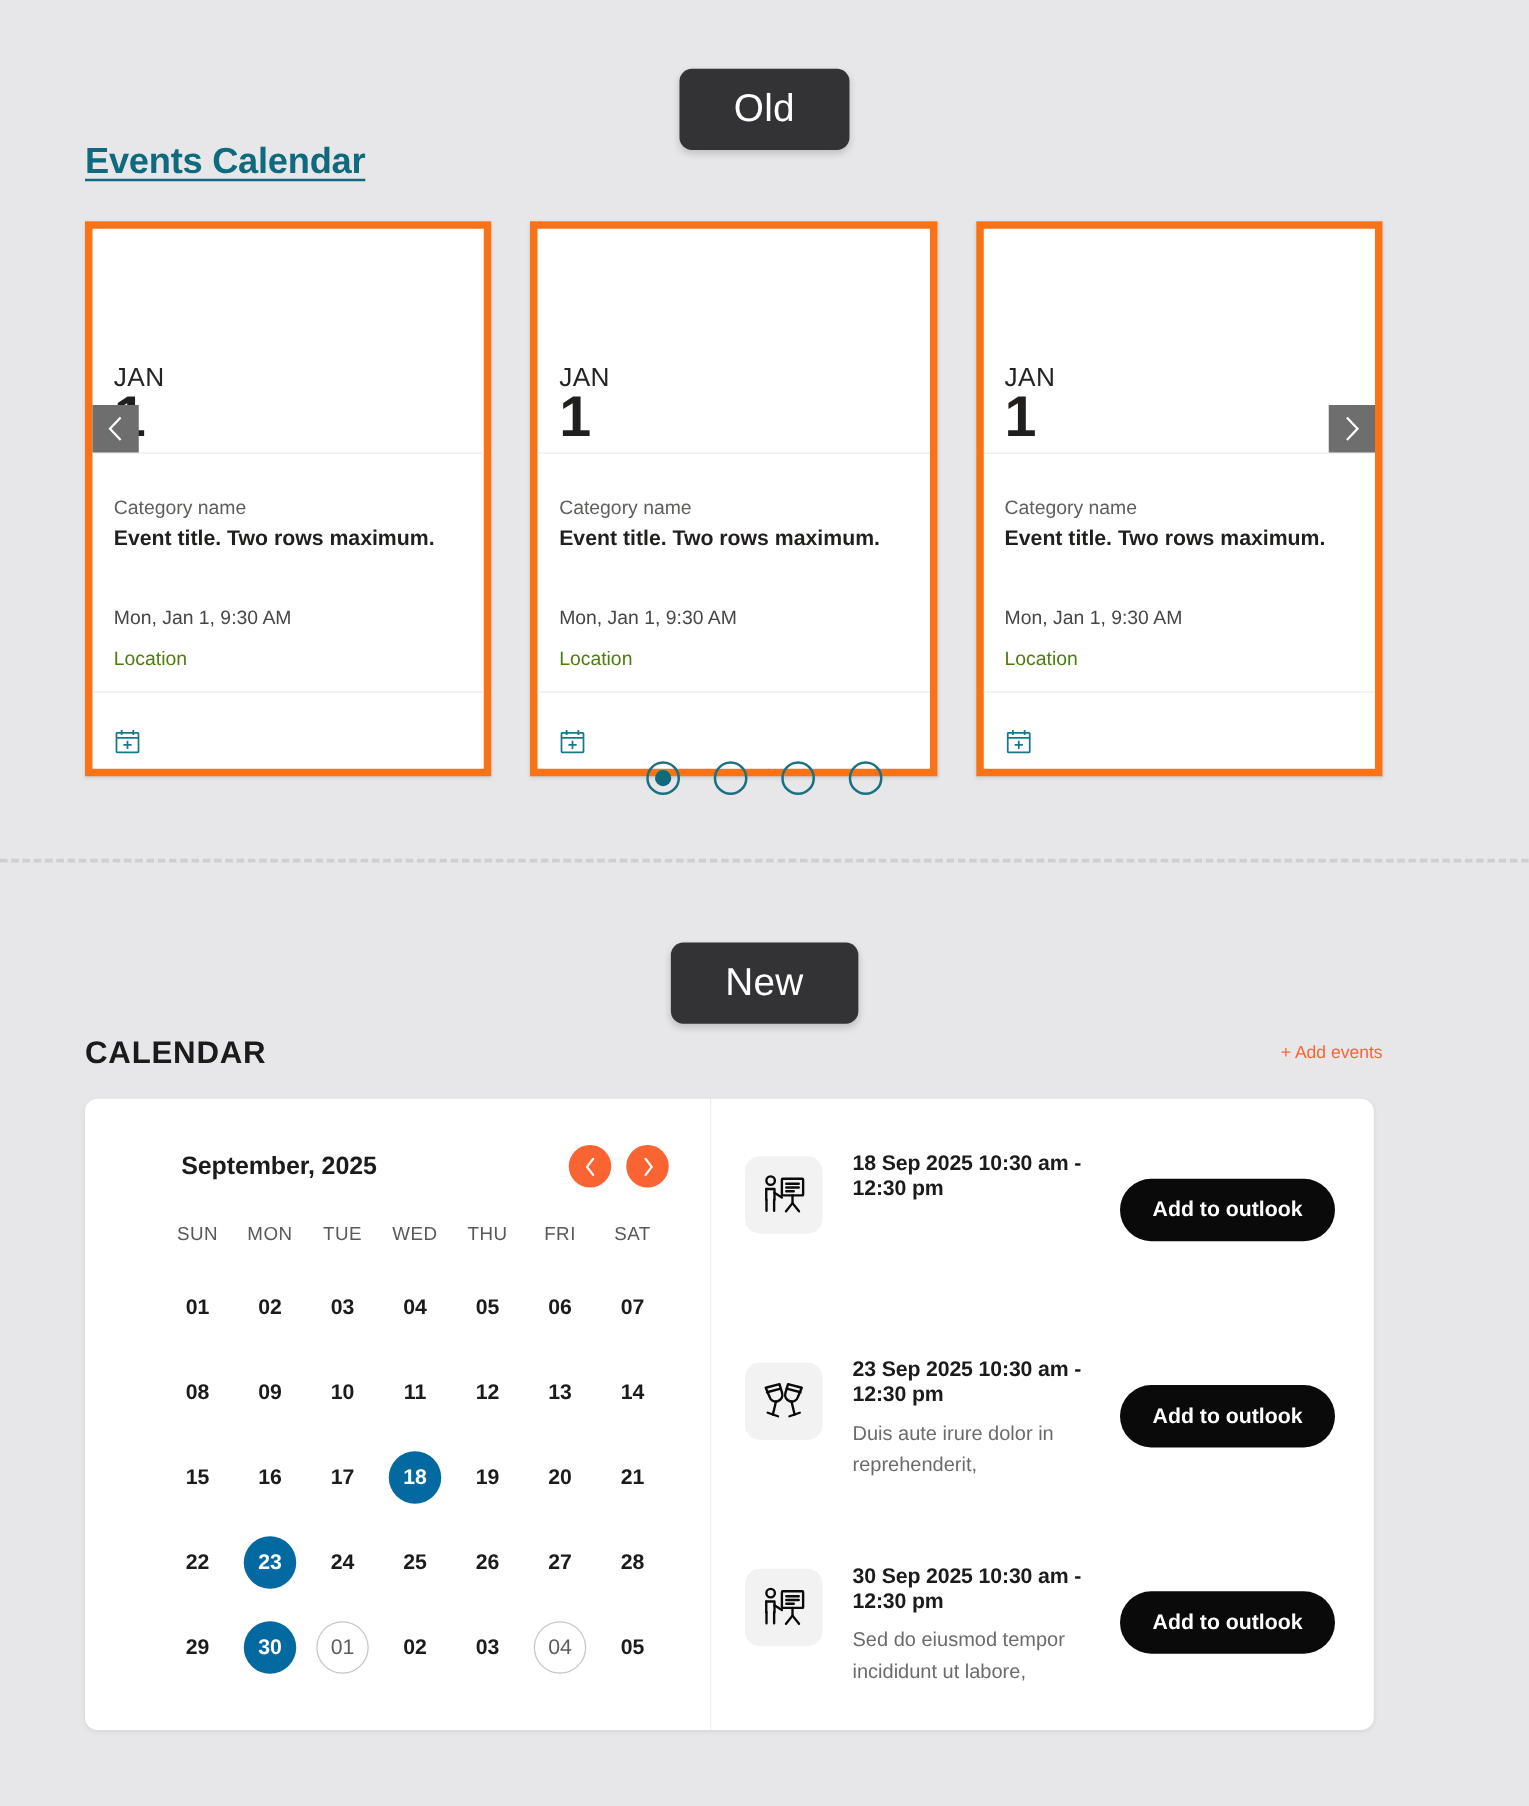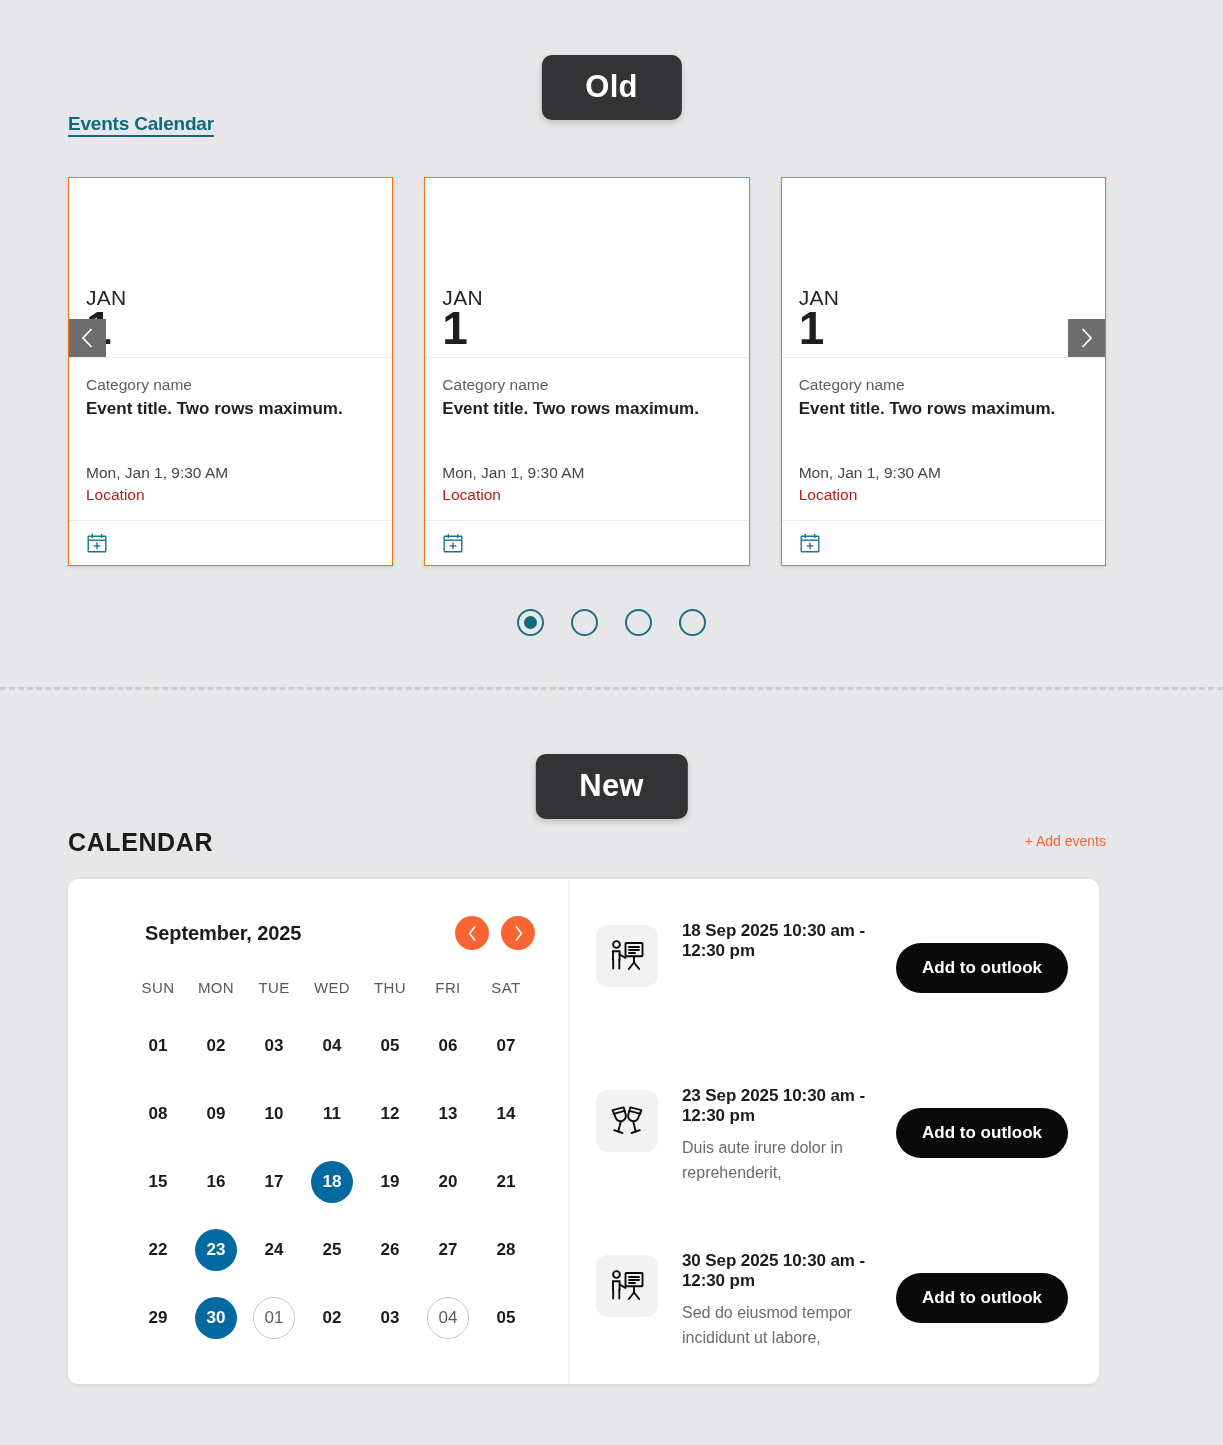--- a/index.html
+++ b/index.html
@@ -14,62 +14,63 @@
 
   
   .section-badge {
     position: absolute;
     left: 50%;
     transform: translateX(-50%);
     background: #333335;
     color: #ffffff;
     border-radius: 10px;
     font-size: 31px;
-    font-weight: 700;
+    font-weight: 400;
     letter-spacing: .2px;
     padding: 16px 44px 18px;
     line-height: 1;
     box-shadow: 0 3px 6px rgba(0,0,0,.16);
     text-align: center;
   }
   #badge-old { top: 55px; }
   #badge-new { top: 754px; }
 
   
   .old-section { position: absolute; left: 0; top: 0; width: 1223px; height: 690px; }
 
   .events-calendar-title {
     position: absolute;
     left: 68px;
     top: 113px;
-    font-size: 19px;
+    font-size: 29px;
     font-weight: 600;
     color: #0f6a7d;
     text-decoration: underline;
     text-underline-offset: 5px;
     text-decoration-thickness: 2px;
     letter-spacing: -.2px;
   }
 
   .cards-row {
     position: absolute;
     left: 68px;
     top: 177px;
     width: 1038px;
     display: flex;
     gap: 31px;
   }
   .event-card {
     width: 326px;
     background: #ffffff;
-    border: 1px solid #f97316;
+    border: 6px solid #f97316;
     box-shadow: 0 1.6px 3.6px rgba(0,0,0,.10), 0 .3px .9px rgba(0,0,0,.09);
     position: relative;
     display: flex;
     flex-direction: column;
+    gap: 17px;
   }
   .card-date-area {
     height: 180px;
     padding: 14px 17px 0 17px;
     display: flex;
     flex-direction: column;
     justify-content: flex-end;
     border-bottom: 1px solid #edecee;
   }
   .card-month {
@@ -104,22 +105,22 @@
     margin-top: 2px;
     line-height: 1.3;
   }
   .card-datetime {
     font-size: 15.5px;
     color: #484644;
     margin-top: 44px;
   }
   .card-location {
     font-size: 15.5px;
-    color: #b91c1c;
-    margin-top: 4px;
+    color: #4d7c0f;
+    margin-top: 15px;
   }
   .card-footer {
     height: 44px;
     padding: 0 17px;
     display: flex;
     align-items: center;
   }
   .card-footer svg { display: block; }
 
   .carousel-arrow {

